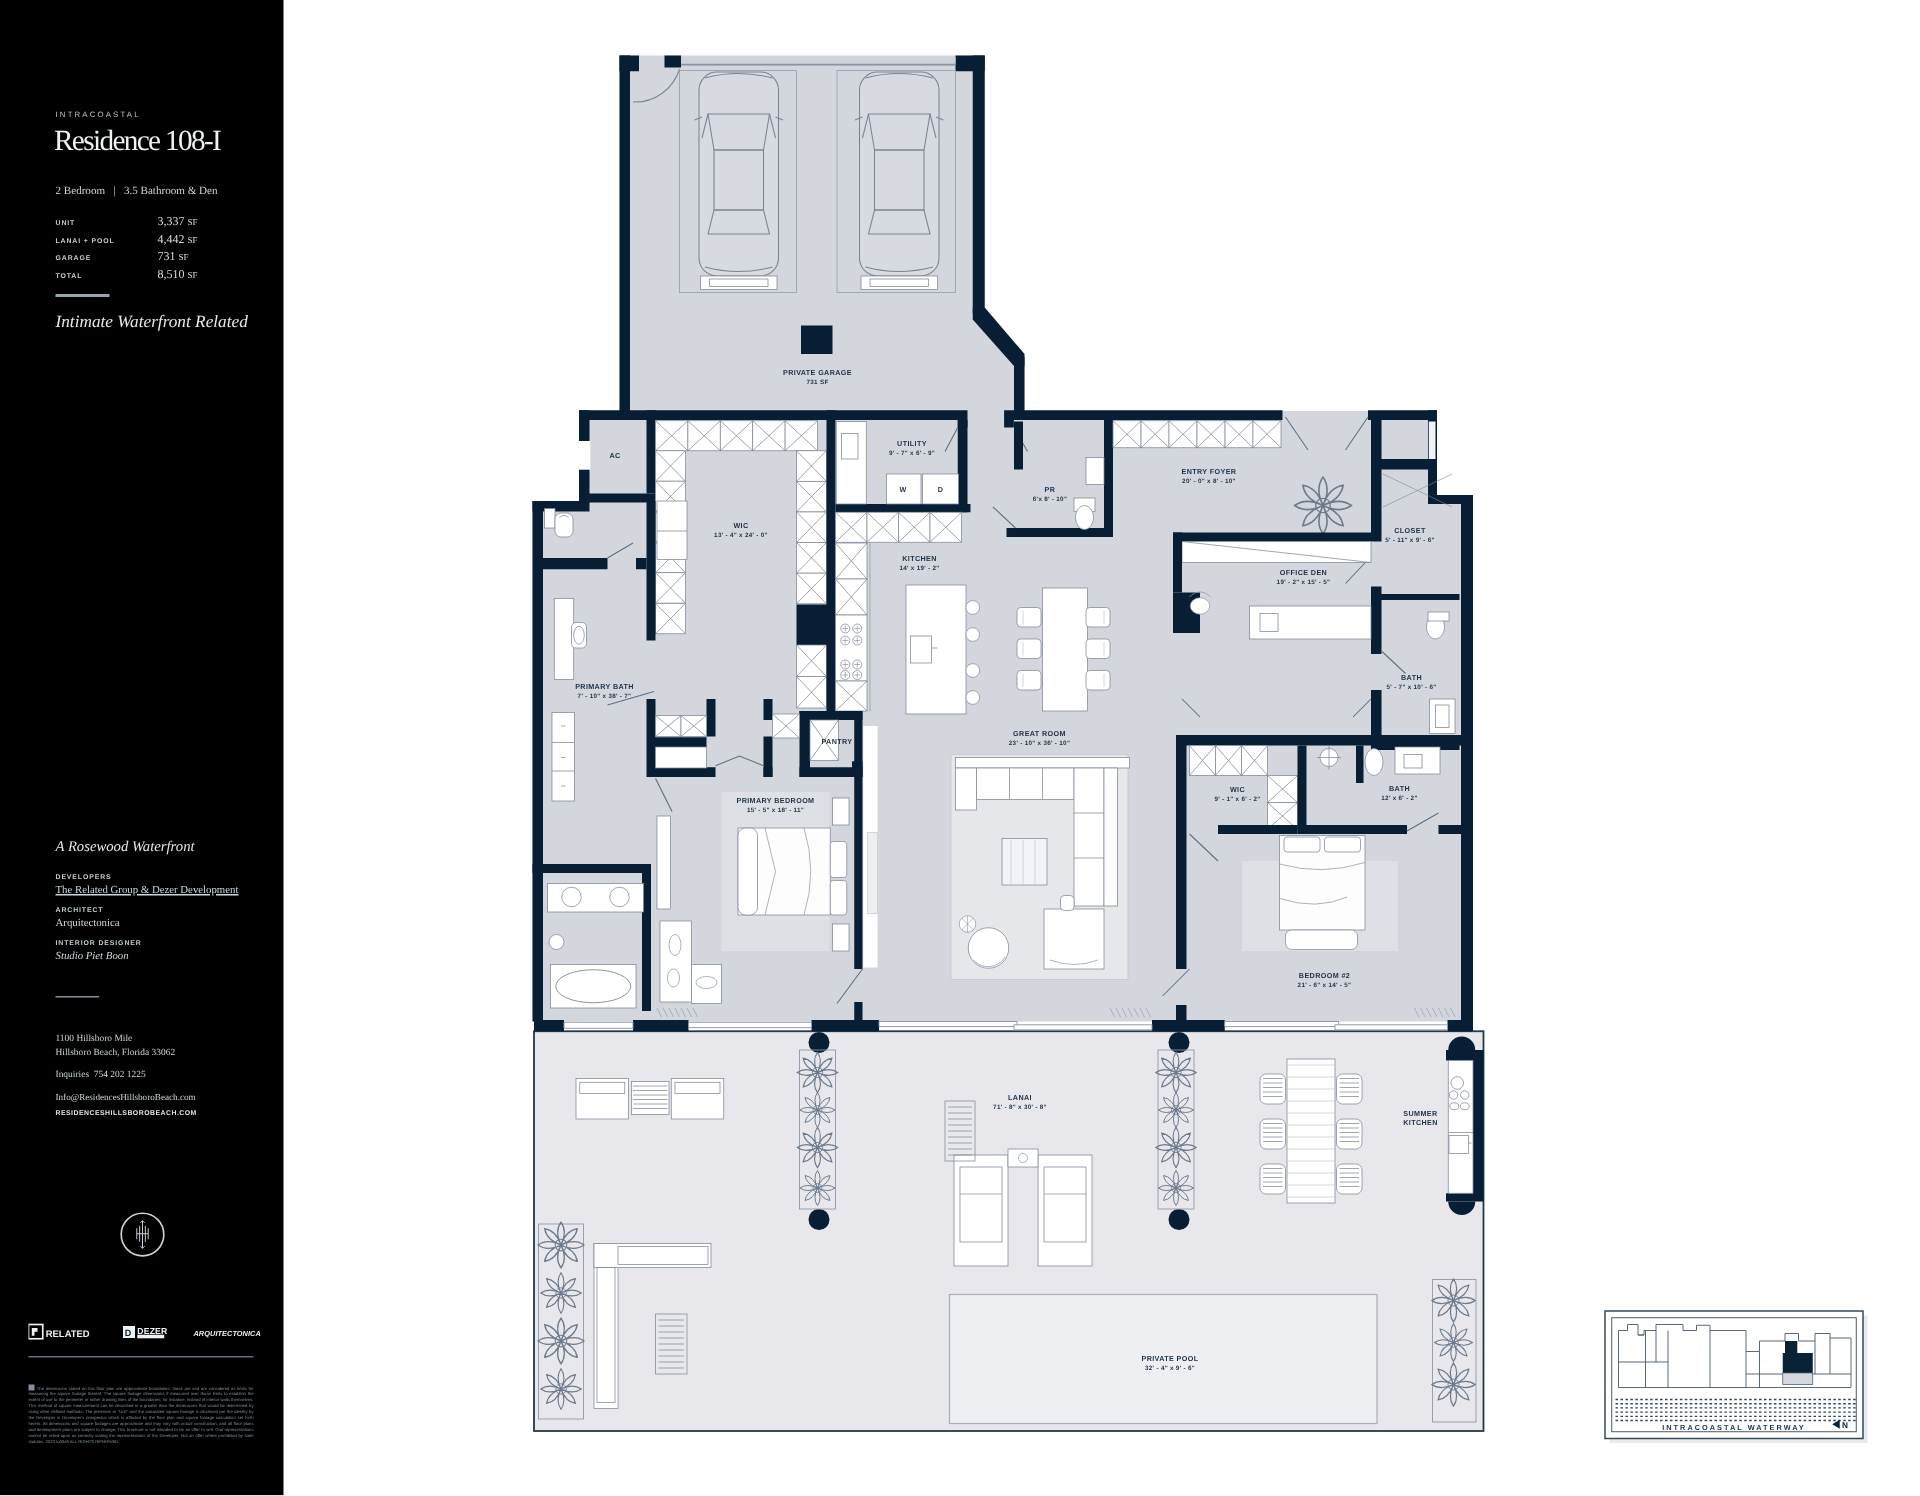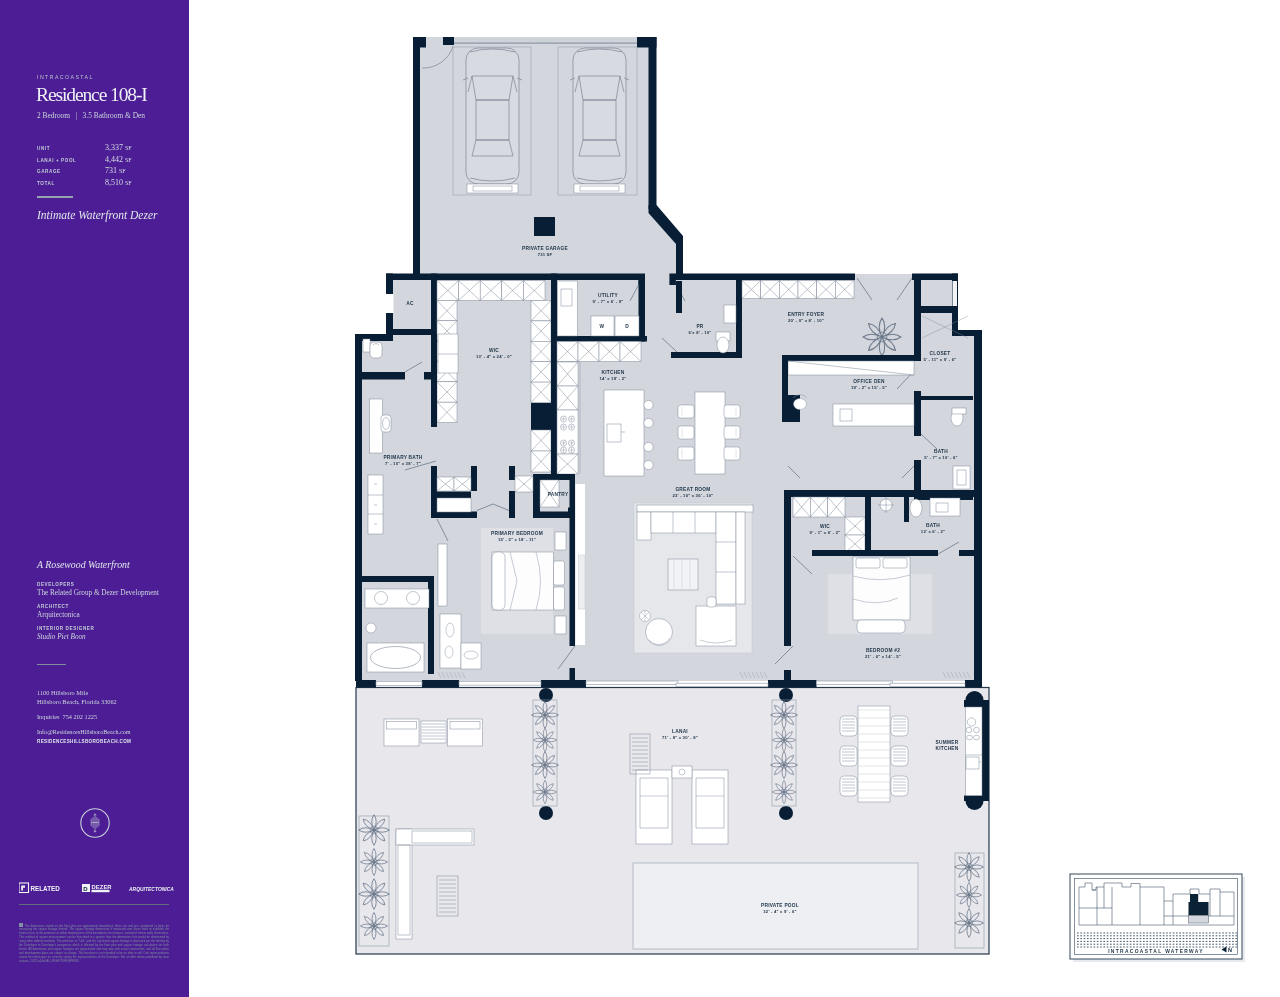--- a/index.html
+++ b/index.html
@@ -1,54 +1,54 @@
 <!DOCTYPE html>
 <html><head>
 <meta charset="utf-8">
 <style>
   html,body{margin:0;padding:0;background:#ffffff;}
   .page{position:relative;width:1280px;height:997px;background:#ffffff;overflow:hidden;
         font-family:"Liberation Sans",sans-serif;}
-  .sidebar{position:absolute;left:0;top:0;width:189px;height:997px;background:#4c1d95;color:#cdd6dc;}
+  .sidebar{position:absolute;left:0;top:0;width:189px;height:997px;background:#000000;color:#cdd6dc;}
   .sb{position:absolute;white-space:nowrap;}
   .serif{font-family:"Liberation Serif",serif;}
   .lbl{font-size:4.6px;font-weight:bold;letter-spacing:0.6px;color:#c2cdd4;}
   svg text{font-family:"Liberation Sans",sans-serif;}
   .rm{font-size:4.8px;font-weight:bold;letter-spacing:0.25px;fill:#1c3247;text-anchor:middle;}
   .dim{font-size:4.2px;font-weight:bold;letter-spacing:0.2px;fill:#1c3247;text-anchor:middle;}
 </style>
 </head>
 <body>
 <div class="page">
 
   <div class="sidebar">
 
     <div class="sb" style="left:37px;top:73.5px;font-size:5.2px;letter-spacing:1.45px;color:#b9c6cd;">INTRACOASTAL</div>
 
     <div class="sb serif" style="left:36px;top:84px;font-size:19.5px;letter-spacing:-1.1px;color:#eef2f4;">Residence 108-I</div>
 
-    <div class="sb serif" style="left:37px;top:111px;font-size:7.4px;color:#ccd6db;">2 Bedroom&nbsp;&nbsp;&nbsp;|&nbsp;&nbsp;&nbsp;3.5 Bathroom &amp; Den</div>
+    <div class="sb serif" style="left:37px;top:122px;font-size:7.4px;color:#ccd6db;">2 Bedroom&nbsp;&nbsp;&nbsp;|&nbsp;&nbsp;&nbsp;3.5 Bathroom &amp; Den</div>
 
     <div class="sb lbl" style="left:37px;top:146px;">UNIT</div>
     <div class="sb serif" style="left:105px;top:143px;font-size:8px;color:#d6dee2;">3,337 <span style="font-size:6px;">SF</span></div>
     <div class="sb lbl" style="left:37px;top:157.5px;">LANAI + POOL</div>
     <div class="sb serif" style="left:105px;top:154.5px;font-size:8px;color:#d6dee2;">4,442 <span style="font-size:6px;">SF</span></div>
     <div class="sb lbl" style="left:37px;top:169px;">GARAGE</div>
     <div class="sb serif" style="left:105px;top:166px;font-size:8px;color:#d6dee2;">731 <span style="font-size:6px;">SF</span></div>
     <div class="sb lbl" style="left:37px;top:180.5px;">TOTAL</div>
     <div class="sb serif" style="left:105px;top:177.5px;font-size:8px;color:#d6dee2;">8,510 <span style="font-size:6px;">SF</span></div>
 
     <div class="sb" style="left:37px;top:196px;width:36px;height:1.5px;background:#95a5ad;"></div>
 
-    <div class="sb serif" style="left:37px;top:209px;font-size:11.5px;font-style:italic;color:#e2e9ec;">Intimate Waterfront Dezer</div>
+    <div class="sb serif" style="left:37px;top:209px;font-size:11.5px;font-style:italic;color:#e2e9ec;">Intimate Waterfront Related</div>
 
     <div class="sb serif" style="left:37px;top:559px;font-size:9.8px;font-style:italic;color:#e2e9ec;">A Rosewood Waterfront</div>
 
     <div class="sb lbl" style="left:37px;top:582px;">DEVELOPERS</div>
-    <div class="sb serif" style="left:37px;top:589px;font-size:7.2px;color:#ccd6db;">The Related Group &amp; Dezer Development</div>
+    <div class="sb serif" style="left:37px;top:589px;font-size:7.2px;color:#ccd6db;text-decoration:underline;">The Related Group &amp; Dezer Development</div>
 
     <div class="sb lbl" style="left:37px;top:604px;">ARCHITECT</div>
     <div class="sb serif" style="left:37px;top:611px;font-size:7.2px;color:#ccd6db;">Arquitectonica</div>
 
     <div class="sb lbl" style="left:37px;top:626px;">INTERIOR DESIGNER</div>
     <div class="sb serif" style="left:37px;top:633px;font-size:7.2px;color:#ccd6db;font-style:italic;">Studio Piet Boon</div>
 
     <div class="sb" style="left:37px;top:664px;width:29px;height:1px;background:#7e909a;"></div>
 
     <div class="sb serif" style="left:37px;top:689px;font-size:6.3px;color:#ccd6db;line-height:8.6px;">1100 Hillsboro Mile<br>Hillsboro Beach, Florida 33062</div>

